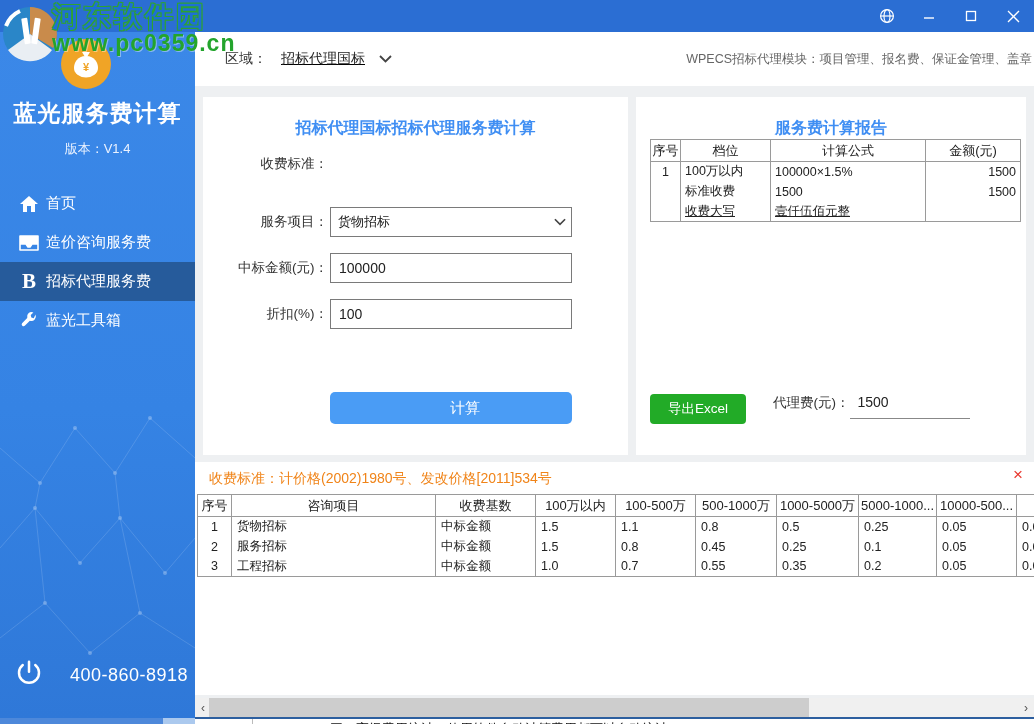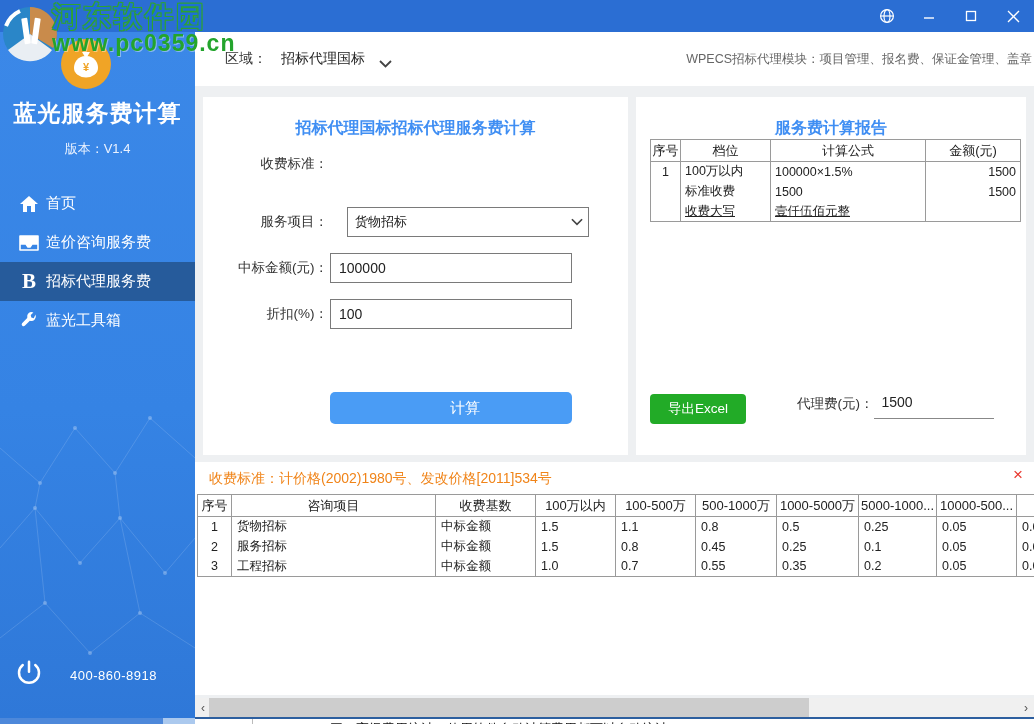--- a/index.html
+++ b/index.html
@@ -24,29 +24,29 @@
   .coin{ position:absolute; left:60px; top:38px; z-index:49; }
   .app-title{ position:absolute; top:66px; width:195px; text-align:center; color:#fff; font-size:23px; font-weight:bold; letter-spacing:1px; }
   .app-version{ position:absolute; top:108px; width:195px; text-align:center; color:#eaf2ff; font-size:13px; }
   .menu{ position:absolute; top:152px; width:195px; }
   .menu-item{ height:39px; display:flex; align-items:center; color:#fff; font-size:15px; cursor:default; }
   .menu-item.selected{ background:#265b9b; }
   .mi-icon{ width:26px; margin-left:16px; display:flex; align-items:center; justify-content:center; }
   .mi-label{ margin-left:4px; }
   .b-glyph{ font-family:"Liberation Serif","DejaVu Serif",serif; font-size:21px; font-weight:bold; color:#fff; line-height:1; }
   .phone-row{ position:absolute; bottom:26px; left:14px; display:flex; align-items:center; color:#fff; }
-  .phone-num{ font-size:13px; margin-left:26px; letter-spacing:.5px; }
+  .phone-num{ font-size:18px; margin-left:26px; letter-spacing:.5px; }
   .under-sidebar{ position:absolute; left:0; top:718px; width:195px; height:6px; display:flex; }
   .us1{ width:163px; background:#4d88da; } .us2{ flex:1; background:#abc9ee; }
 
   
   .main{ position:absolute; left:195px; top:32px; width:839px; height:692px; background:#eef0f2; }
   .toolbar{ position:absolute; left:0; top:0; width:839px; height:54px; background:#fff; display:flex; align-items:center; white-space:nowrap; overflow:hidden; }
   .region-label{ margin-left:30px; font-size:14px; color:#333; }
-  .region-select{ display:flex; align-items:flex-end; margin-left:14px; cursor:default; }
+  .region-select{ display:flex; align-items:center; margin-left:14px; cursor:default;text-decoration:underline; }
   .region-value{ font-size:14px; color:#222; }
   .region-select svg{ margin-left:14px; }
   .module-info{ margin-left:auto; font-size:12.5px; color:#666; padding-right:2px; }
 
   .panel{ position:absolute; background:#fff; }
   .form-panel{ left:8px; top:65px; width:425px; height:358px; }
   .report-panel{ left:441px; top:65px; width:390px; height:358px; }
   .panel-title{ text-align:center; margin-top:21px; font-size:16px; font-weight:bold; color:#3f8ef3; }
 
   
@@ -64,21 +64,21 @@
   .calc-btn{ position:absolute; left:127px; top:295px; width:242px; height:32px; background:#4a9cf5; border:none; border-radius:5px; color:#fff; font-size:15px;padding-left:28px; }
 
   
   table{ border-collapse:collapse; table-layout:fixed; }
   .rpt-table{ position:absolute; left:14px; top:42px; width:370px; font-size:12.5px; color:#222; }
   .rpt-table th{ border:1px solid #9a9a9a; height:22px; font-weight:normal; font-size:13px; }
   .rpt-table td{ border-left:1px solid #9a9a9a; border-right:1px solid #9a9a9a; height:20px; padding:0 4px; }
   .rpt-table tr:last-child td{ border-bottom:1px solid #9a9a9a;text-decoration:underline; }
   .ta-c{ text-align:center; } .ta-r{ text-align:right; }
   .export-btn{ position:absolute; left:14px; top:297px; width:96px; height:30px; background:#22ab27; border:none; border-radius:4px; color:#fff; font-size:13.5px; }
-  .fee-row{ position:absolute; left:137px; top:297px; display:flex; align-items:center;margin-left:24px; }
+  .fee-row{ position:absolute; left:137px; top:297px; display:flex; align-items:flex-start; }
   .fee-label{ font-size:13.5px; color:#333; margin-bottom:6px; }
   .fee-value{ width:120px; border-bottom:1px solid #888; font-size:14px; color:#222; padding:0 0 8px 8px; }
 
   
   .std-panel{ position:absolute; left:0; top:430px; width:839px; height:233px; background:#fff; overflow:hidden; }
   .std-header{ position:absolute; left:14px; top:8px; font-size:14px; color:#f08419; }
   .std-close{ position:absolute; right:11px; top:4px; font-size:17px; color:#e8382f; line-height:1; cursor:default; }
   .std-table{ position:absolute; left:2px; top:32px; width:879px; font-size:12.5px; color:#222; }
   .std-table th{ border:1px solid #9a9a9a; height:22px; font-weight:normal; font-size:13px; }
   .std-table td{ border-left:1px solid #9a9a9a; border-right:1px solid #9a9a9a; height:20px; padding:0 5px; }
@@ -239,21 +239,21 @@
       <span class="module-info">WPECS招标代理模块：项目管理、报名费、保证金管理、盖章</span>
     </div>
 
     <div class="panel form-panel">
       <div class="panel-title">招标代理国标招标代理服务费计算</div>
 
       <div class="frow" style="top:58px;">
         <span class="flabel">收费标准：</span>
       </div>
 
-      <div class="frow" style="top:110px;gap:17px;">
+      <div class="frow" style="top:110px;">
         <span class="flabel">服务项目：</span>
         <div class="fctrl">
           <div class="sel-box svc-sel">
             <div class="sel-text">货物招标</div>
             <svg class="chev" width="12" height="8" viewBox="0 0 13 8">
                 <polyline points="1,1 6.5,6.5 12,1" fill="none" stroke="#444" stroke-width="1.8"></polyline>
               </svg>
           </div>
         </div>
       </div>

